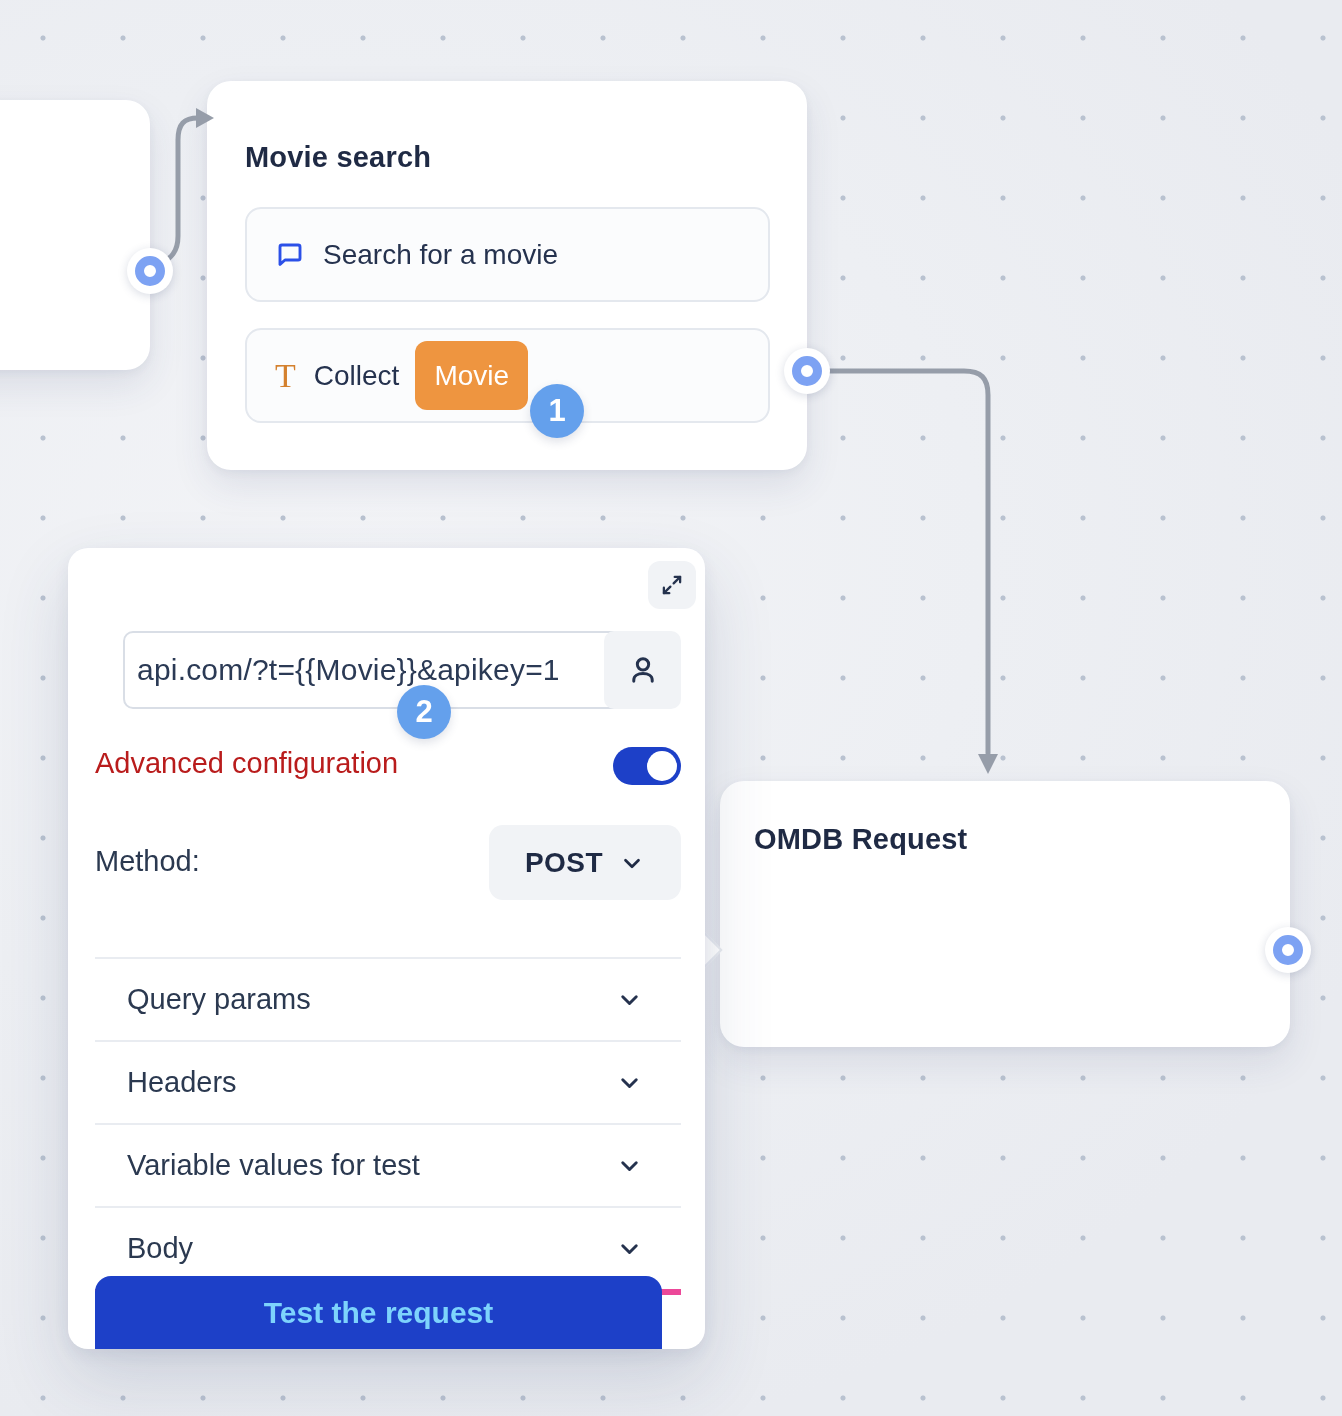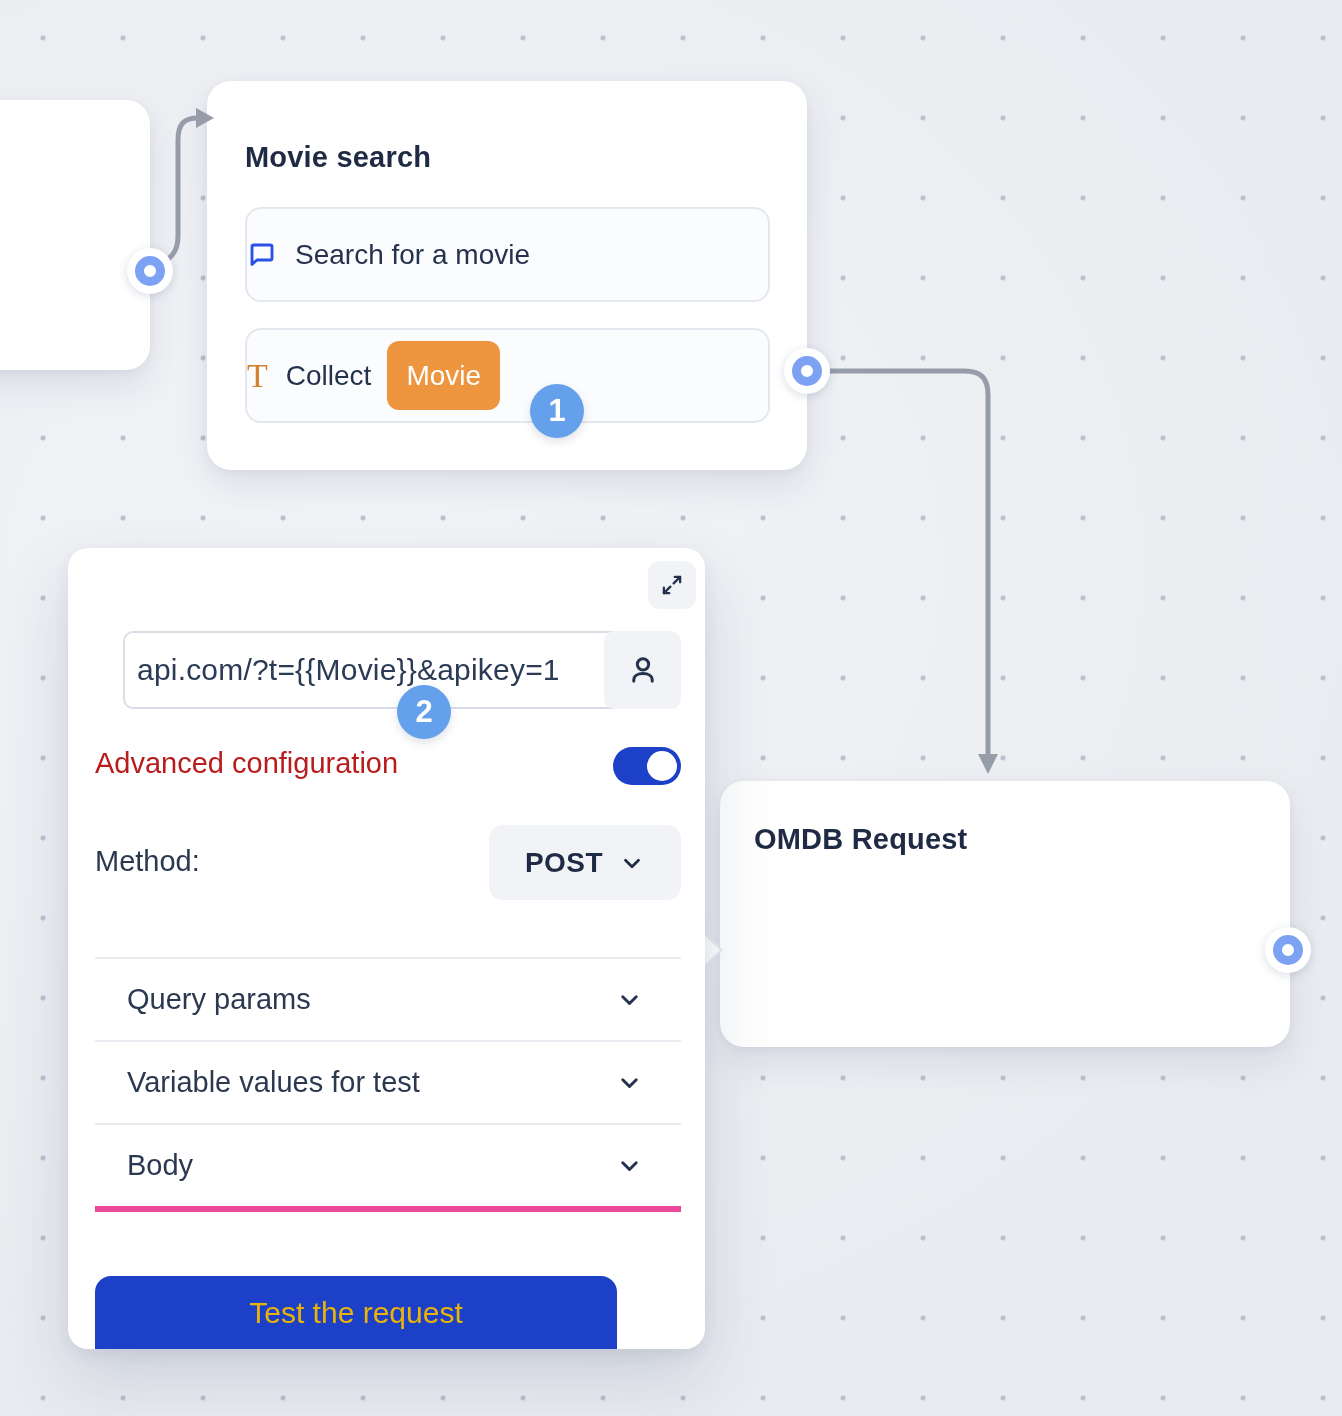--- a/index.html
+++ b/index.html
@@ -16,21 +16,21 @@
   }
   
   .node-card{
     position:absolute;background:#fff;border-radius:24px;z-index:1;
     box-shadow:0 16px 36px rgba(45,62,104,.10), 0 3px 8px rgba(45,62,104,.06);
   }
   .node-title{position:absolute;font-size:29px;font-weight:700;color:#1f2a44;letter-spacing:.2px;}
   .node-item{
     position:absolute;display:flex;align-items:center;gap:18px;
     background:#fbfcfd;border:2px solid #e4e8ee;border-radius:16px;
-    font-size:28px;color:#25324e;white-space:nowrap;
+    padding-left:28px;font-size:28px;color:#25324e;white-space:nowrap;
   }
   
   .port{
     position:absolute;width:46px;height:46px;border-radius:50%;background:#fff;z-index:6;
     box-shadow:0 2px 10px rgba(45,62,104,.18);
     display:flex;align-items:center;justify-content:center;
   }
   .port-ring{width:30px;height:30px;border-radius:50%;background:#fff;border:9px solid #7da2f3;}
   #connectors{position:absolute;left:0;top:0;z-index:2;}
   
@@ -88,22 +88,22 @@
     display:flex;align-items:center;justify-content:center;gap:16px;cursor:pointer;margin-left:29px;
   }
   .method-select .val{font-size:28px;font-weight:700;color:#1f2a44;letter-spacing:.5px;}
   .sections{position:absolute;left:27px;top:369px;width:586px;border-bottom:6px solid #ec4899;margin-top:40px;}
   .section-row{
     height:83px;border-top:2px solid #e9ecf1;display:flex;align-items:center;justify-content:space-between;
     padding-left:32px;padding-right:38px;cursor:pointer;
   }
   .section-row .lbl{font-size:29px;color:#2b3950;}
   .test-btn{
-    position:absolute;left:27px;top:728px;width:522px;height:73px;background:#1d40c8;border:none;cursor:pointer;
-    border-radius:16px 16px 0 0;color:#eab308;font-size:30px;font-weight:400;
+    position:absolute;left:27px;top:728px;width:567px;height:73px;background:#1d40c8;border:none;cursor:pointer;
+    border-radius:16px 16px 0 0;color:#7dd3fc;font-size:30px;font-weight:700;
     font-family:"Liberation Sans","DejaVu Sans",sans-serif;
   }
   
   #left-node{left:-120px;top:100px;width:270px;height:270px;}
   .badge-1{left:530px;top:384px;}
   .badge-2{left:397px;top:685px;}
   svg{display:block;}
 </style>
 </head>
 <body>
@@ -201,20 +201,28 @@
     <div class="sections">
       <div class="section-row">
         <span class="lbl">Query params</span>
         <span>
           <svg width="27" height="27" viewBox="0 0 24 24" fill="none" stroke="#25324e" stroke-width="2.6" stroke-linecap="round" stroke-linejoin="round">
               <path d="M6 9.5 L12 15.5 L18 9.5"></path>
             </svg>
         </span>
       </div>
       <div class="section-row">
+        <span class="lbl">Headers</span>
+        <span>
+          <svg width="27" height="27" viewBox="0 0 24 24" fill="none" stroke="#25324e" stroke-width="2.6" stroke-linecap="round" stroke-linejoin="round">
+              <path d="M6 9.5 L12 15.5 L18 9.5"></path>
+            </svg>
+        </span>
+      </div>
+      <div class="section-row">
         <span class="lbl">Variable values for test</span>
         <span>
           <svg width="27" height="27" viewBox="0 0 24 24" fill="none" stroke="#25324e" stroke-width="2.6" stroke-linecap="round" stroke-linejoin="round">
               <path d="M6 9.5 L12 15.5 L18 9.5"></path>
             </svg>
         </span>
       </div>
       <div class="section-row">
         <span class="lbl">Body</span>
         <span>

